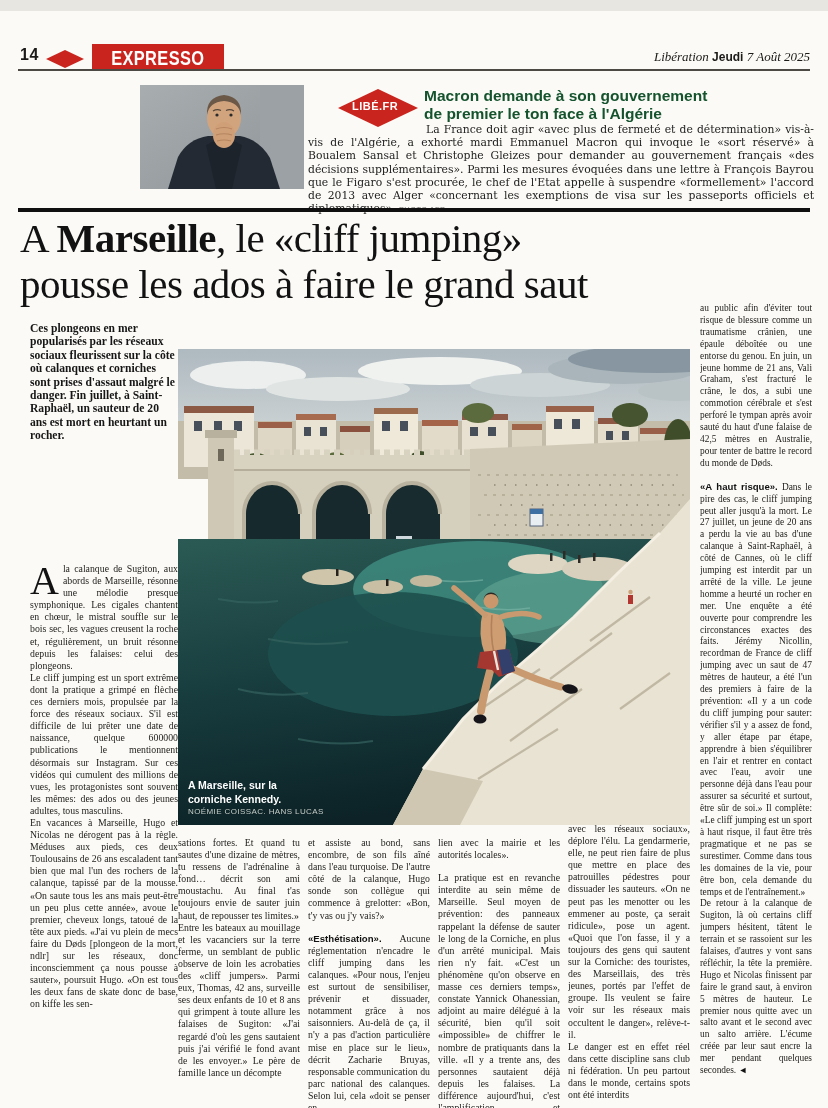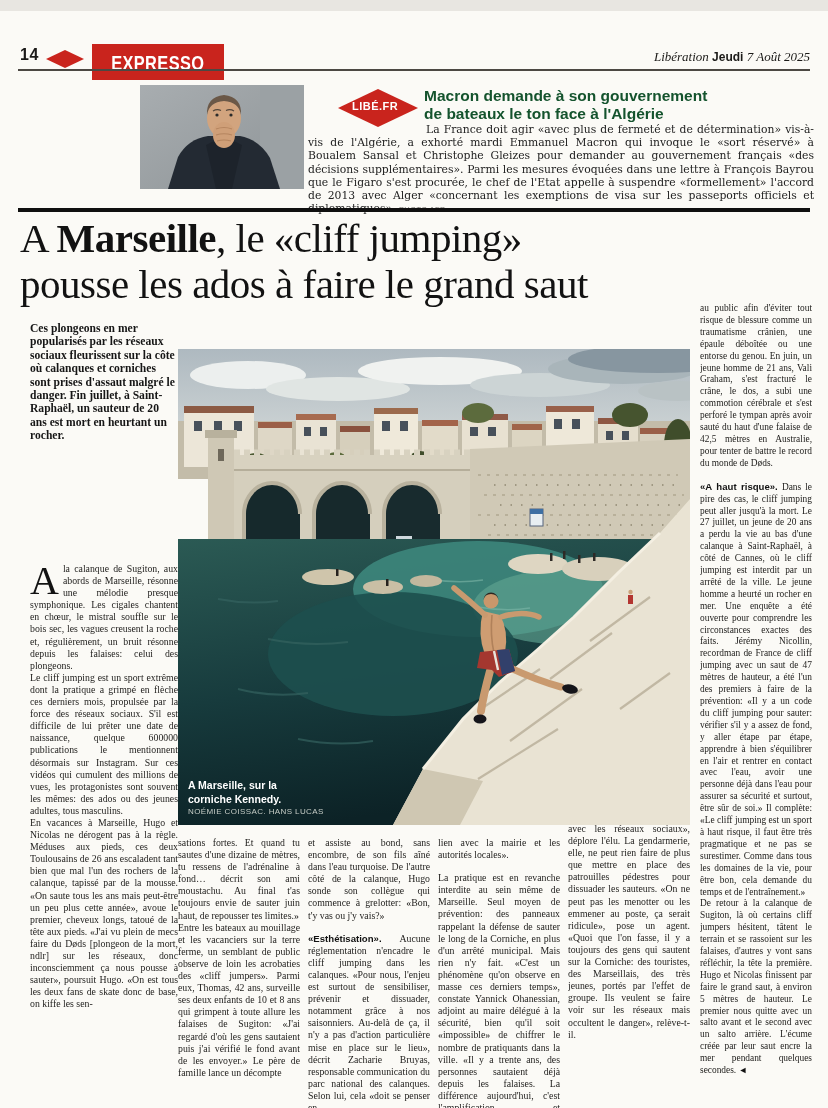--- a/index.html
+++ b/index.html
@@ -4,21 +4,21 @@
 <style>
   :root{ --red:#c9241d; --ink:#1b1a18; --paper:#fbfaf6; }
   html,body{margin:0;padding:0;background:#e8e6e1;}
   #page{position:relative;width:828px;height:1108px;background:var(--paper);margin:11px auto;
         font-family:"Liberation Serif",serif;color:var(--ink);overflow:hidden;}
   .abs{position:absolute;}
 
   
   #page-number{left:20px;top:34px;font:700 16px/20px "Liberation Sans",sans-serif;letter-spacing:.5px;}
   #section-diamond{left:46px;top:39px;}
-  #section-box{left:92px;top:33px;width:132px;height:36px;background:var(--red);
+  #section-box{left:92px;top:33px;width:132px;height:27px;background:var(--red);
                display:flex;align-items:center;justify-content:center;}
   #section-box span{font:700 21px/21px "Liberation Sans",sans-serif;color:#fff;
                     transform:scaleX(.78);letter-spacing:.5px;white-space:nowrap;}
   #masthead{right:18px;top:38px;font:13px/16px "Liberation Serif",serif;white-space:nowrap;text-align:center;}
   #masthead .it{font-style:italic;}
   #masthead .bold{font-style:normal;font-weight:700;font-family:"Liberation Sans",sans-serif;font-size:12px;}
   #header-rule{left:18px;top:58px;width:792px;height:2px;background:#4c4843;}
 
   
   #brief-photo{left:140px;top:74px;}
@@ -98,21 +98,21 @@
     <path d="M76,44 q8,-3 16,0 M76,50 q8,-2.5 16,0 M77,56 q7,-2 14,0" stroke="#b5855f" stroke-width="1.1" fill="none"></path>
   </svg>
 
   <svg class="abs" id="libe-badge" width="80" height="38" viewBox="0 0 80 38">
     <polygon points="0,19 40,0 80,19 40,38" fill="#c9241d"></polygon>
   </svg>
   <div class="abs" id="libe-badge-label">LIBÉ.FR</div>
 
   <div class="abs" id="brief-title">
     <div>Macron demande à son gouvernement</div>
-    <div>de bateaux le ton face à l'Algérie</div>
+    <div>de premier le ton face à l'Algérie</div>
   </div>
 
   <div class="abs" id="brief-body"><span>La France doit agir «avec plus de fermeté et de détermination» vis-à-vis de l'Algérie, a exhorté mardi Emmanuel Macron qui invoque le «sort réservé» à Boualem Sansal et Christophe Gleizes pour demander au gouvernement français «des décisions supplémentaires». Parmi les mesures évoquées dans une lettre à François Bayrou que le Figaro s'est procurée, le chef de l'Etat appelle à suspendre «formellement» l'accord de 2013 avec Alger «concernant les exemptions de visa sur les passeports officiels et diplomatiques».</span>
       <span id="brief-credit">PHOTO AFP</span>
   </div>
 
   <div class="abs" id="top-rule"></div>
 
   <h1 class="abs" id="headline" style="margin:0;font-weight:400">
     <div><span>A </span><b>Marseille</b><span>, le «cliff jumping»</span></div>
@@ -298,20 +298,21 @@
     <p class="gap"><b class="runin">«Esthétisation».</b> <span>Aucune réglementation n'encadre le cliff jumping dans les calanques. «Pour nous, l'enjeu est surtout de sensibiliser, prévenir et dissuader, notamment grâce à nos saisonniers. Au-delà de ça, il n'y a pas d'action particulière mise en place sur le lieu», décrit Zacharie Bruyas, responsable communication du parc national des calanques. Selon lui, cela «doit se penser en</span></p>
   </div>
 
   <div class="abs bodycol" id="col4">
     <p>lien avec la mairie et les autorités locales».</p>
     <p class="gap">La pratique est en revanche interdite au sein même de Marseille. Seul moyen de prévention: des panneaux rappelant la défense de sauter le long de la Corniche, en plus d'un arrêté municipal. Mais rien n'y fait. «C'est un phénomène qu'on observe en masse ces derniers temps», constate Yannick Ohanessian, adjoint au maire délégué à la sécurité, bien qu'il soit «impossible» de chiffrer le nombre de pratiquants dans la ville. «Il y a trente ans, des personnes sautaient déjà depuis les falaises. La différence aujourd'hui, c'est l'amplification et l'esthétisation des sauts</p>
   </div>
 
   <div class="abs bodycol" id="col5">
     <p>avec les réseaux sociaux», déplore l'élu. La gendarmerie, elle, ne peut rien faire de plus que mettre en place des patrouilles pédestres pour dissuader les sauteurs. «On ne peut pas les menotter ou les emmener au poste, ça serait ridicule», pose un agent. «Quoi que l'on fasse, il y a toujours des gens qui sautent sur la Corniche: des touristes, des Marseillais, des très jeunes, portés par l'effet de groupe. Ils veulent se faire voir sur les réseaux mais occultent le danger», relève-t-il.</p>
+    <p>Le danger est en effet réel dans cette discipline sans club ni fédération. Un peu partout dans le monde, certains spots ont été interdits</p>
   </div>
 
   <div class="abs bodycol" id="col6">
     <p>au public afin d'éviter tout risque de blessure comme un traumatisme crânien, une épaule déboîtée ou une entorse du genou. En juin, un jeune homme de 21 ans, Vali Graham, s'est fracturé le crâne, le dos, a subi une commotion cérébrale et s'est perforé le tympan après avoir sauté du haut d'une falaise de 42,5 mètres en Australie, pour tenter de battre le record du monde de Døds.</p>
     <p class="gap"><b class="runin">«A haut risque».</b> <span>Dans le pire des cas, le cliff jumping peut aller jusqu'à la mort. Le 27 juillet, un jeune de 20 ans a perdu la vie au bas d'une calanque à Saint-Raphaël, à côté de Cannes, où le cliff jumping est interdit par un arrêté de la ville. Le jeune homme a heurté un rocher en mer. Une enquête a été ouverte pour comprendre les circonstances exactes des faits. Jérémy Nicollin, recordman de France de cliff jumping avec un saut de 47 mètres de hauteur, a été l'un des premiers à faire de la prévention: «Il y a un code du cliff jumping pour sauter: vérifier s'il y a assez de fond, y aller étape par étape, apprendre à bien s'équilibrer en l'air et rentrer en contact avec l'eau, avoir une personne déjà dans l'eau pour assurer sa sécurité et surtout, être sûr de soi.» Il complète: «Le cliff jumping est un sport à haut risque, il faut être très pragmatique et ne pas se surestimer. Comme dans tous les domaines de la vie, pour être bon, cela demande du temps et de l'entraînement.»</span></p>
     <p><span>De retour à la calanque de Sugiton, là où certains cliff jumpers hésitent, tâtent le terrain et se rassoient sur les falaises, d'autres y vont sans réfléchir, la tête la première. Hugo et Nicolas finissent par faire le grand saut, à environ 5 mètres de hauteur. Le premier nous quitte avec un salto avant et le second avec un salto arrière. L'écume créée par leur saut encre la mer pendant quelques secondes.</span> <span class="endmark">◄</span></p>
   </div>
 
 </div>
 

